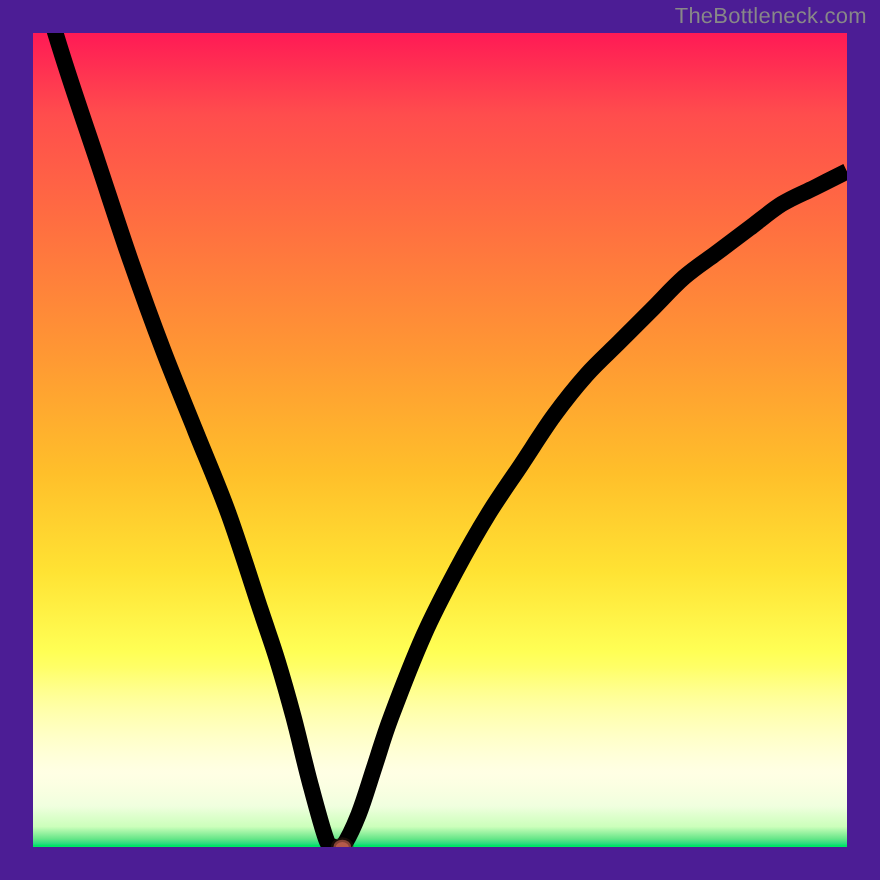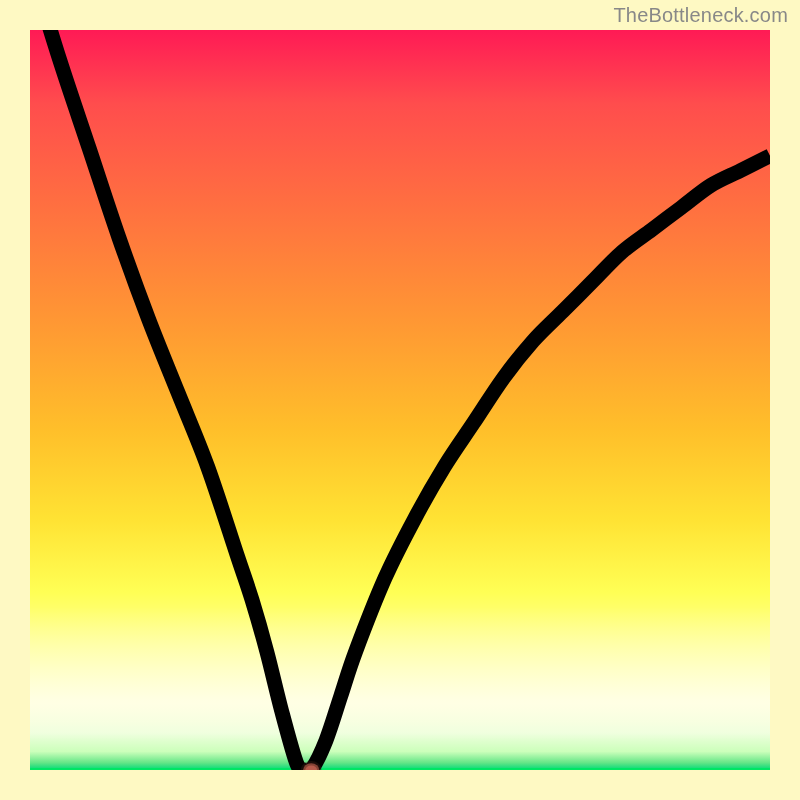--- a/index.html
+++ b/index.html
@@ -8,21 +8,21 @@
     width: 800px;
     height: 800px;
     overflow: hidden;
     background: #000;
     font-family: Arial, Helvetica, sans-serif;
   }
   .frame {
     position: relative;
     width: 800px;
     height: 800px;
-    background: #fef9c3;
+    background: #4c1d95;
   }
   .plot {
     position: absolute;
     left: 30px;
     top: 30px;
     width: 740px;
     height: 740px;
     overflow: hidden;
   }
   .gradient-bg {

